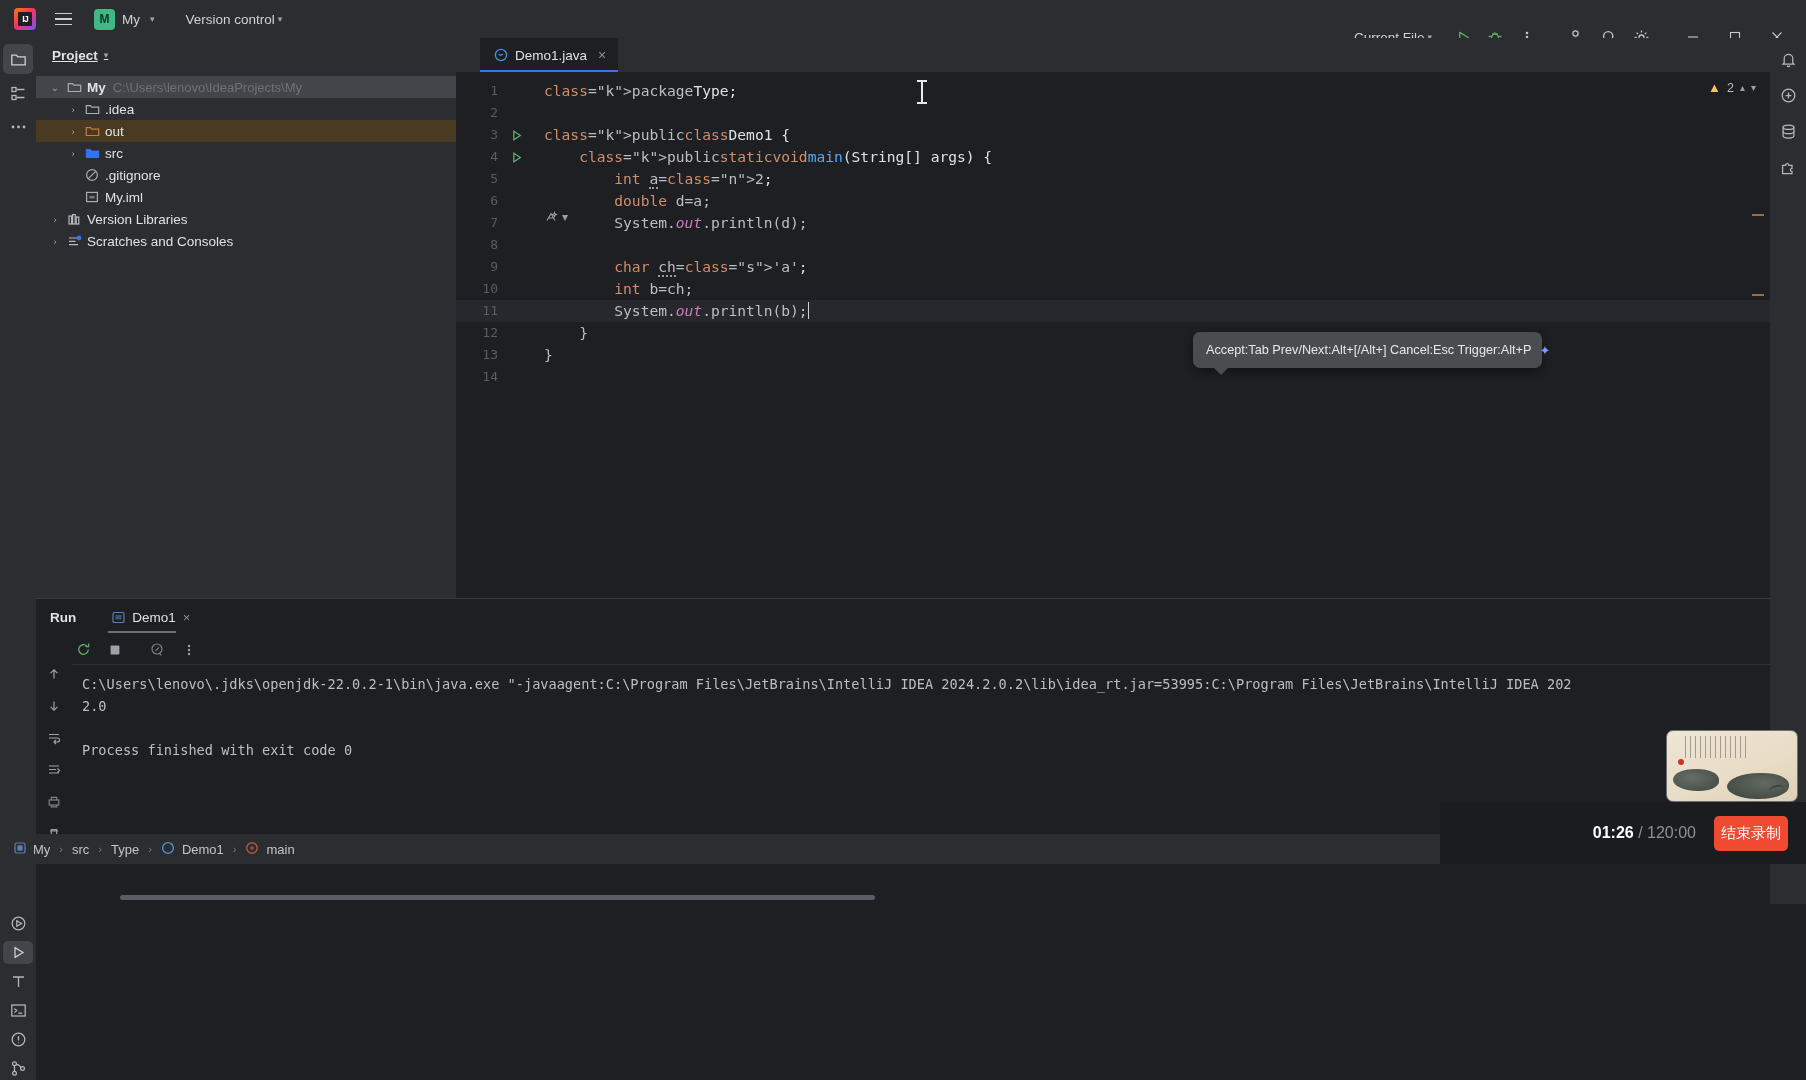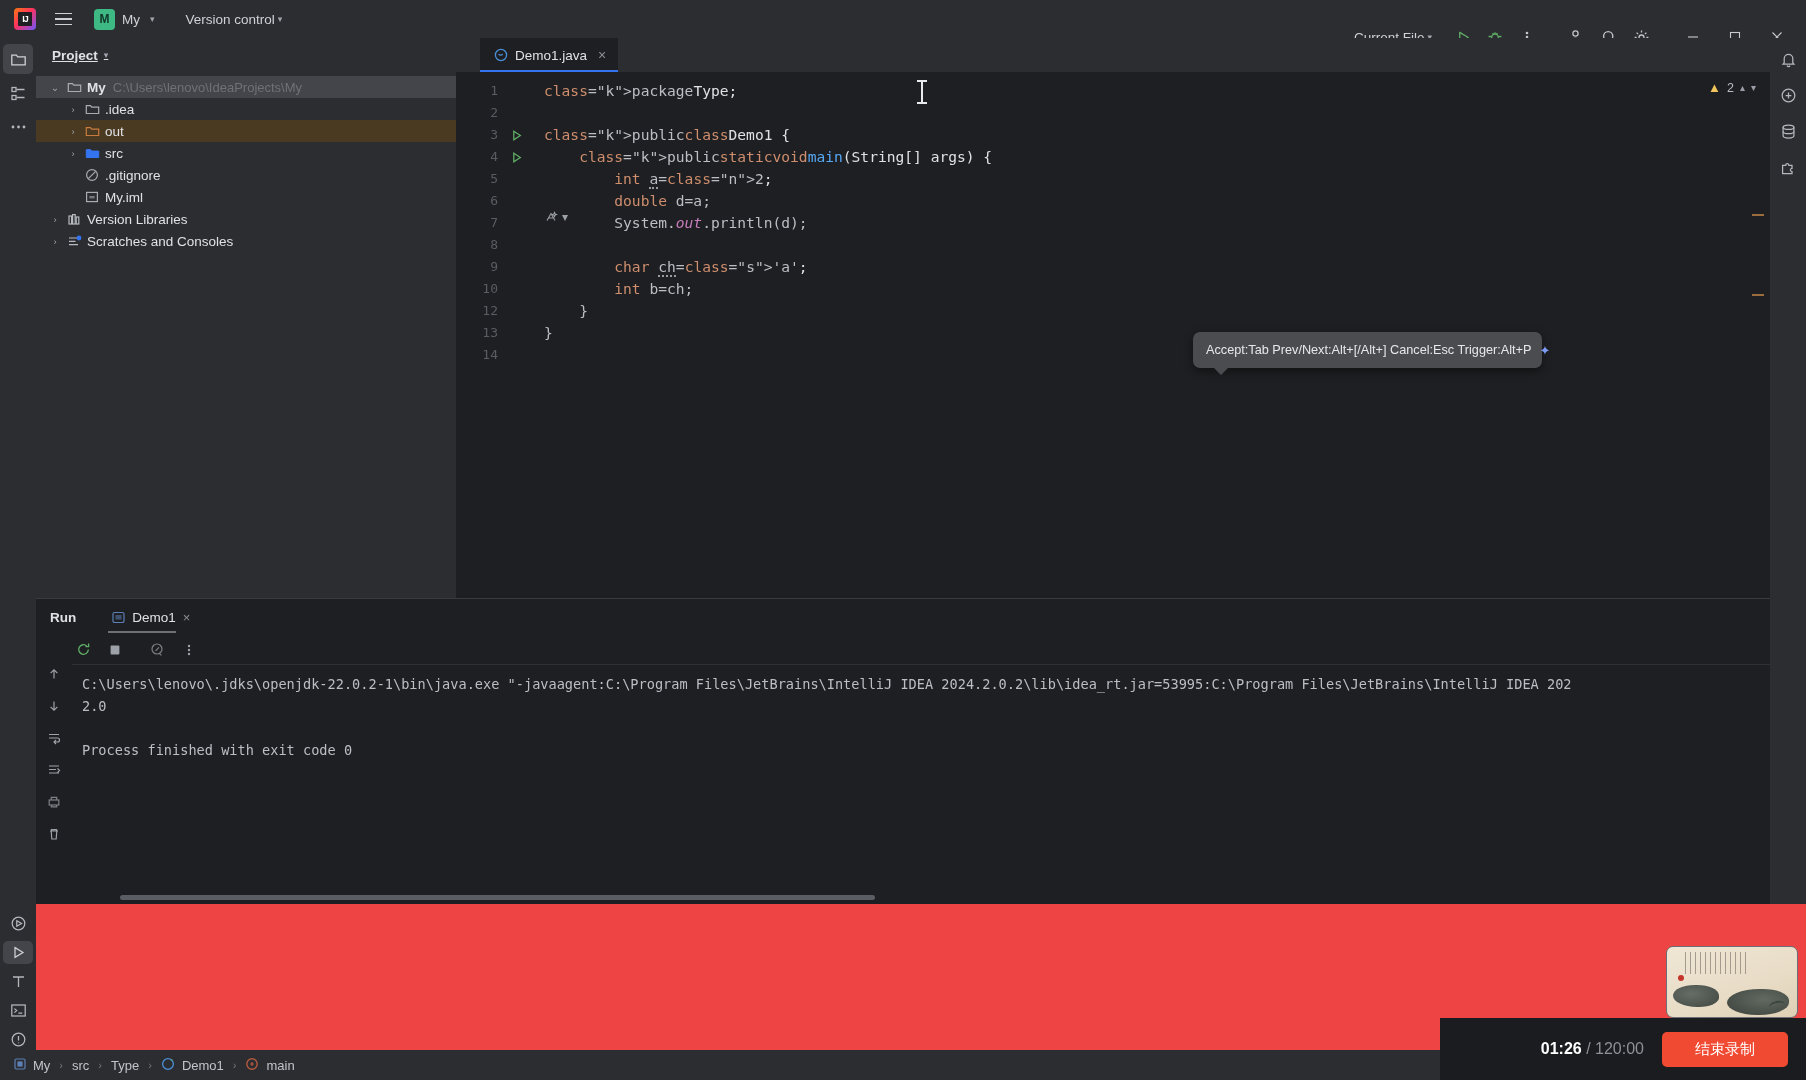--- a/index.html
+++ b/index.html
@@ -2,21 +2,21 @@
 <html><head>
 <meta charset="utf-8">
 <style>
   * { box-sizing: border-box; margin: 0; padding: 0; }
   html, body {
     width: 1806px; height: 1080px;
     background: #1e1f22;
     font-family: "Liberation Sans", sans-serif;
     overflow: hidden;
   }
-  .app { position: relative; width: 1806px; height: 1080px; background: #ef4444; color: #dfe1e5; }
+  .app { position: relative; width: 1806px; height: 864px; background: #ef4444; color: #dfe1e5; }
 
   
   .titlebar {
     position: absolute; top: 0; left: 0; width: 1806px; height: 38px;
     background: #2b2d30; display: flex; align-items: center;
   }
   .tb-left { display: flex; align-items: center; gap: 0; padding-left: 8px; }
   .ij-logo {
     width: 22px; height: 22px; border-radius: 4px; margin: 0 10px 0 6px;
     background: linear-gradient(135deg,#f97a12 0%,#fe315d 45%,#6b57ff 100%);
@@ -185,21 +185,21 @@
      background: repeating-linear-gradient(90deg,#6a625a 0 1px, transparent 1px 5px); opacity:.55;}
   .rec-prev .bird { position:absolute; right: 12px; bottom: 6px; width: 16px; height: 10px;
      border-top: 2px solid #3a4440; border-radius: 50%; transform: rotate(-12deg); }
   .rec-bar {
     position: absolute; right: 0; bottom: 0; height: 62px; width: 366px;
     background: #1b1c1f; display: flex; align-items: center; justify-content: flex-end; gap: 18px; padding-right: 18px;
   }
   .rec-time { font-size: 16px; color: #8d9096; font-family: "Liberation Sans", sans-serif; }
   .rec-time b { color: #ffffff; font-weight: 700; }
   .rec-stop {
-    background: #f04a32; color: #fff; font-size: 15px; padding: 8px 33px; border: none; border-radius: 5px;
+    background: #f04a32; color: #fff; font-size: 15px; padding: 8px 7px; border: none; border-radius: 5px;
     cursor: pointer; font-family: "Liberation Sans", sans-serif;
   }
   .cursor-ibeam { position: absolute; left: 921px; top: 82px; width: 2px; height: 20px; background: #e8eaed; z-index: 30;}
   .cursor-ibeam::before, .cursor-ibeam::after {
     content:""; position:absolute; left:-4px; width:10px; height:2px; background:#e8eaed;
   }
   .cursor-ibeam::before { top:-2px; } .cursor-ibeam::after { bottom:-2px; }
 </style>
 </head>
 <body>
@@ -508,20 +508,25 @@
           <div class="cline">
             <span class="lnum">8</span>
             <span class="gutter"></span>
             <span class="ctext"></span>
           </div>
           <div class="cline"><span class="lnum">9</span><span class="gutter"></span><span class="ctext">        <span class="k">char</span> <span class="err">ch</span>=<span <span="" class="k">class</span>="s"&gt;'a'</span>;</div>
           <div class="cline">
             <span class="lnum">10</span>
             <span class="gutter"></span>
             <span class="ctext">        <span class="k">int</span> b=ch;</span>
+          </div>
+          <div class="cline cur">
+            <span class="lnum">11</span>
+            <span class="gutter"></span>
+            <span class="ctext">        System.<span class="f">out</span>.println(b);<span class="caret"></span></span>
           </div>
           <div class="cline">
             <span class="lnum">12</span>
             <span class="gutter"></span>
             <span class="ctext">    }</span>
           </div>
           <div class="cline">
             <span class="lnum">13</span>
             <span class="gutter"></span>
             <span class="ctext">}</span>

